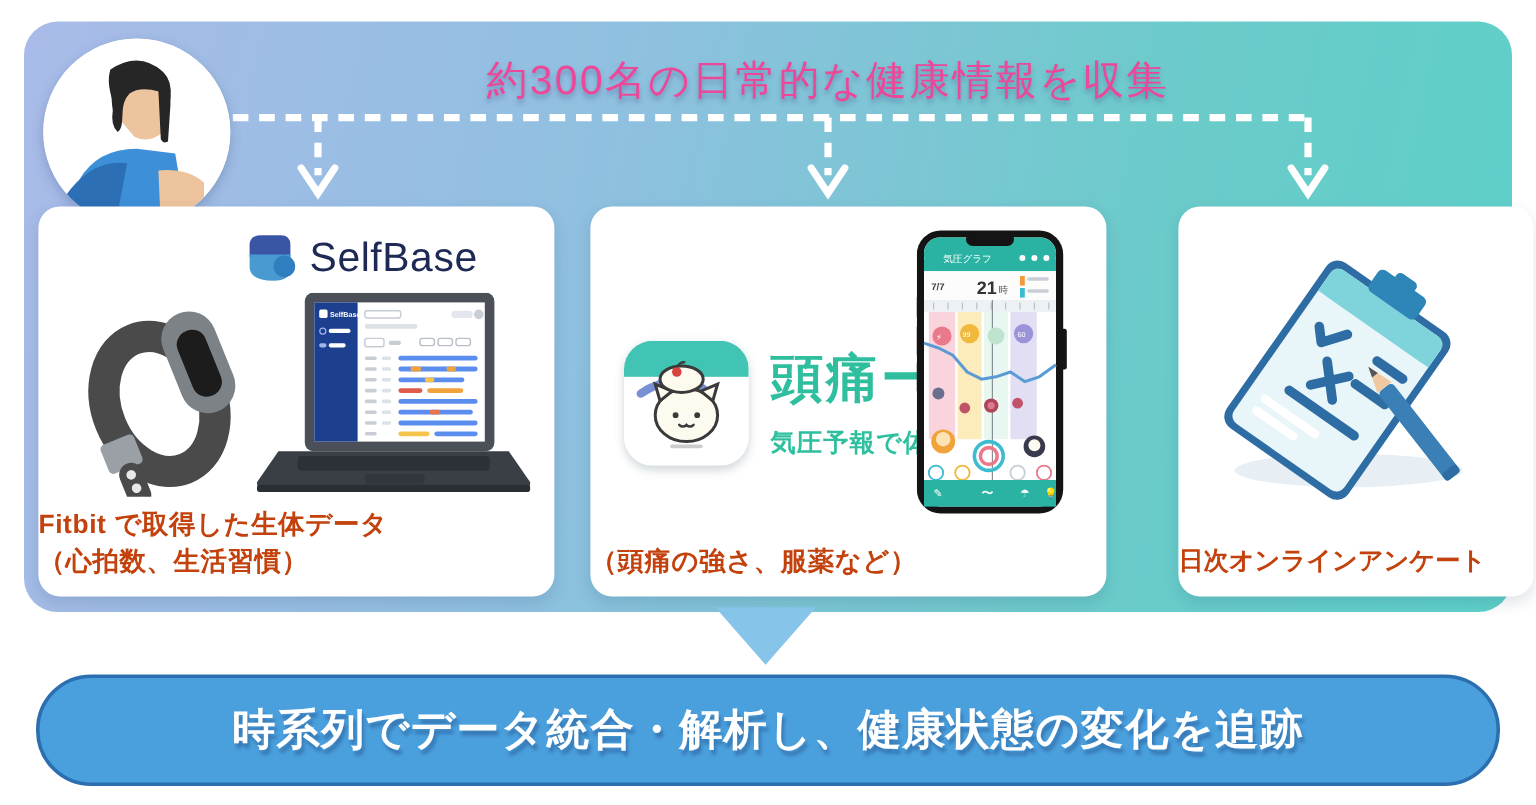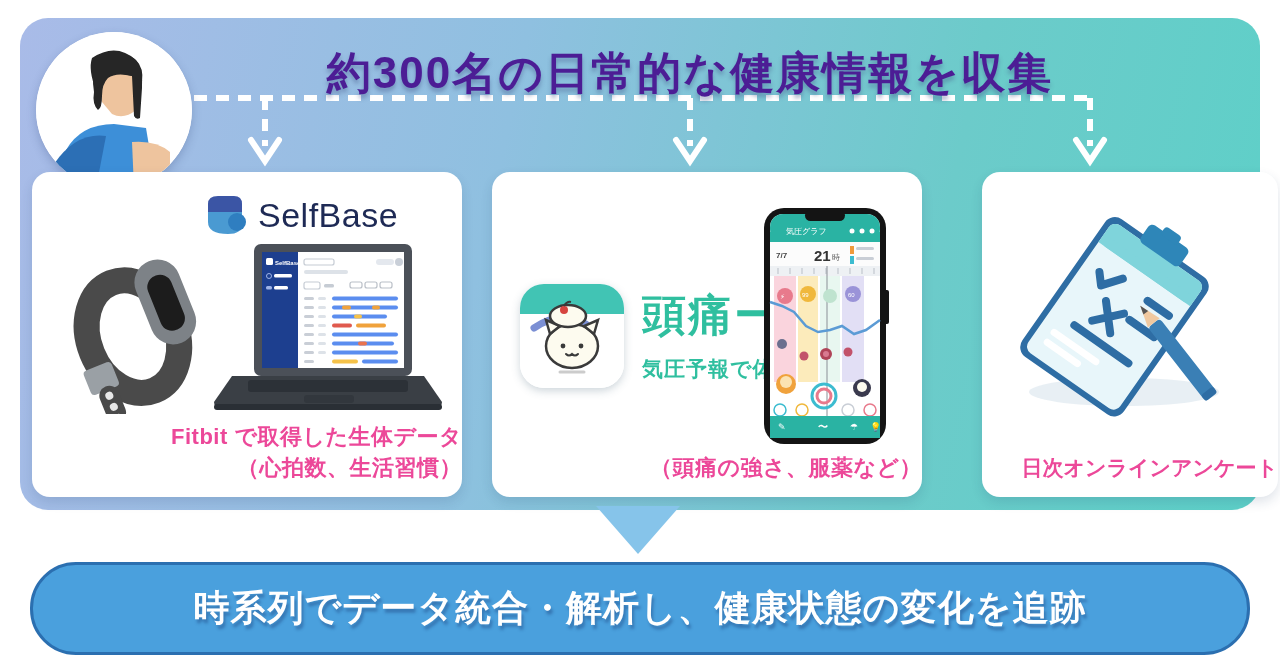--- a/index.html
+++ b/index.html
@@ -12,46 +12,46 @@
 
   
   .arrows{position:absolute;left:0;top:0;width:1240px;height:492px;pointer-events:none;}
 
   
   .avatar{position:absolute;left:36px;top:32px;width:156px;height:156px;border-radius:50%;
           background:#ffffff;box-shadow:0 4px 10px rgba(40,60,110,.25);overflow:hidden;}
 
   
   .top-title{position:absolute;left:690px;top:44px;transform:translateX(-50%);white-space:nowrap;
-             color:#4c1d95;font-size:44px;font-weight:700;letter-spacing:2px;
+             color:#ec4899;font-size:34px;font-weight:400;letter-spacing:2px;
              text-shadow:0 4px 4px rgba(70,90,140,.45);}
 
   
   .card{position:absolute;top:172px;height:325px;background:#ffffff;border-radius:18px;
         box-shadow:0 5px 12px rgba(30,60,100,.14);}
   .card1{left:32px;width:430px;}
   .card2{left:492px;width:430px;}
   .card3{left:946px;width:296px;margin-left:36px;}
 
-  .caption{position:absolute;left:0;bottom:14px;width:100%;text-align:right;
-           color:#ec4899;font-size:22px;font-weight:600;line-height:31px;letter-spacing:.5px;}
+  .caption{position:absolute;left:0;bottom:14px;width:100%;text-align:left;
+           color:#c2410c;font-size:22px;font-weight:600;line-height:31px;letter-spacing:.5px;}
 
   
   .selfbase-logo{position:absolute;left:172px;top:20px;display:flex;align-items:center;gap:10px;}
   .selfbase-text{color:#1e2a55;font-size:34px;font-weight:500;letter-spacing:.5px;}
   .fitbit-wrap{position:absolute;left:32px;top:82px;}
   .laptop-wrap{position:absolute;left:182px;top:72px;}
 
   
   .app-icon{position:absolute;left:28px;top:112px;width:104px;height:104px;border-radius:24px;
             background:#ffffff;box-shadow:0 3px 8px rgba(60,90,110,.25);overflow:hidden;}
   .app-texts{position:absolute;left:150px;top:114px;}
   .app-name{color:#2fbf9f;font-size:44px;font-weight:800;letter-spacing:2px;}
   .app-tagline{margin-top:10px;color:#2fbf9f;font-size:21px;font-weight:800;letter-spacing:1px;}
-  .phone-wrap{position:absolute;left:272px;top:32px;}
+  .phone-wrap{position:absolute;left:272px;top:16px;}
 
   
   .clipboard-wrap{position:absolute;left:22px;top:42px;}
   .card3 .caption{font-size:21px;letter-spacing:0;}
 
   
   .down-triangle{position:absolute;left:596px;top:506px;width:0;height:0;
                  border-left:42px solid transparent;border-right:42px solid transparent;
                  border-top:48px solid #86c4ea;}
 

